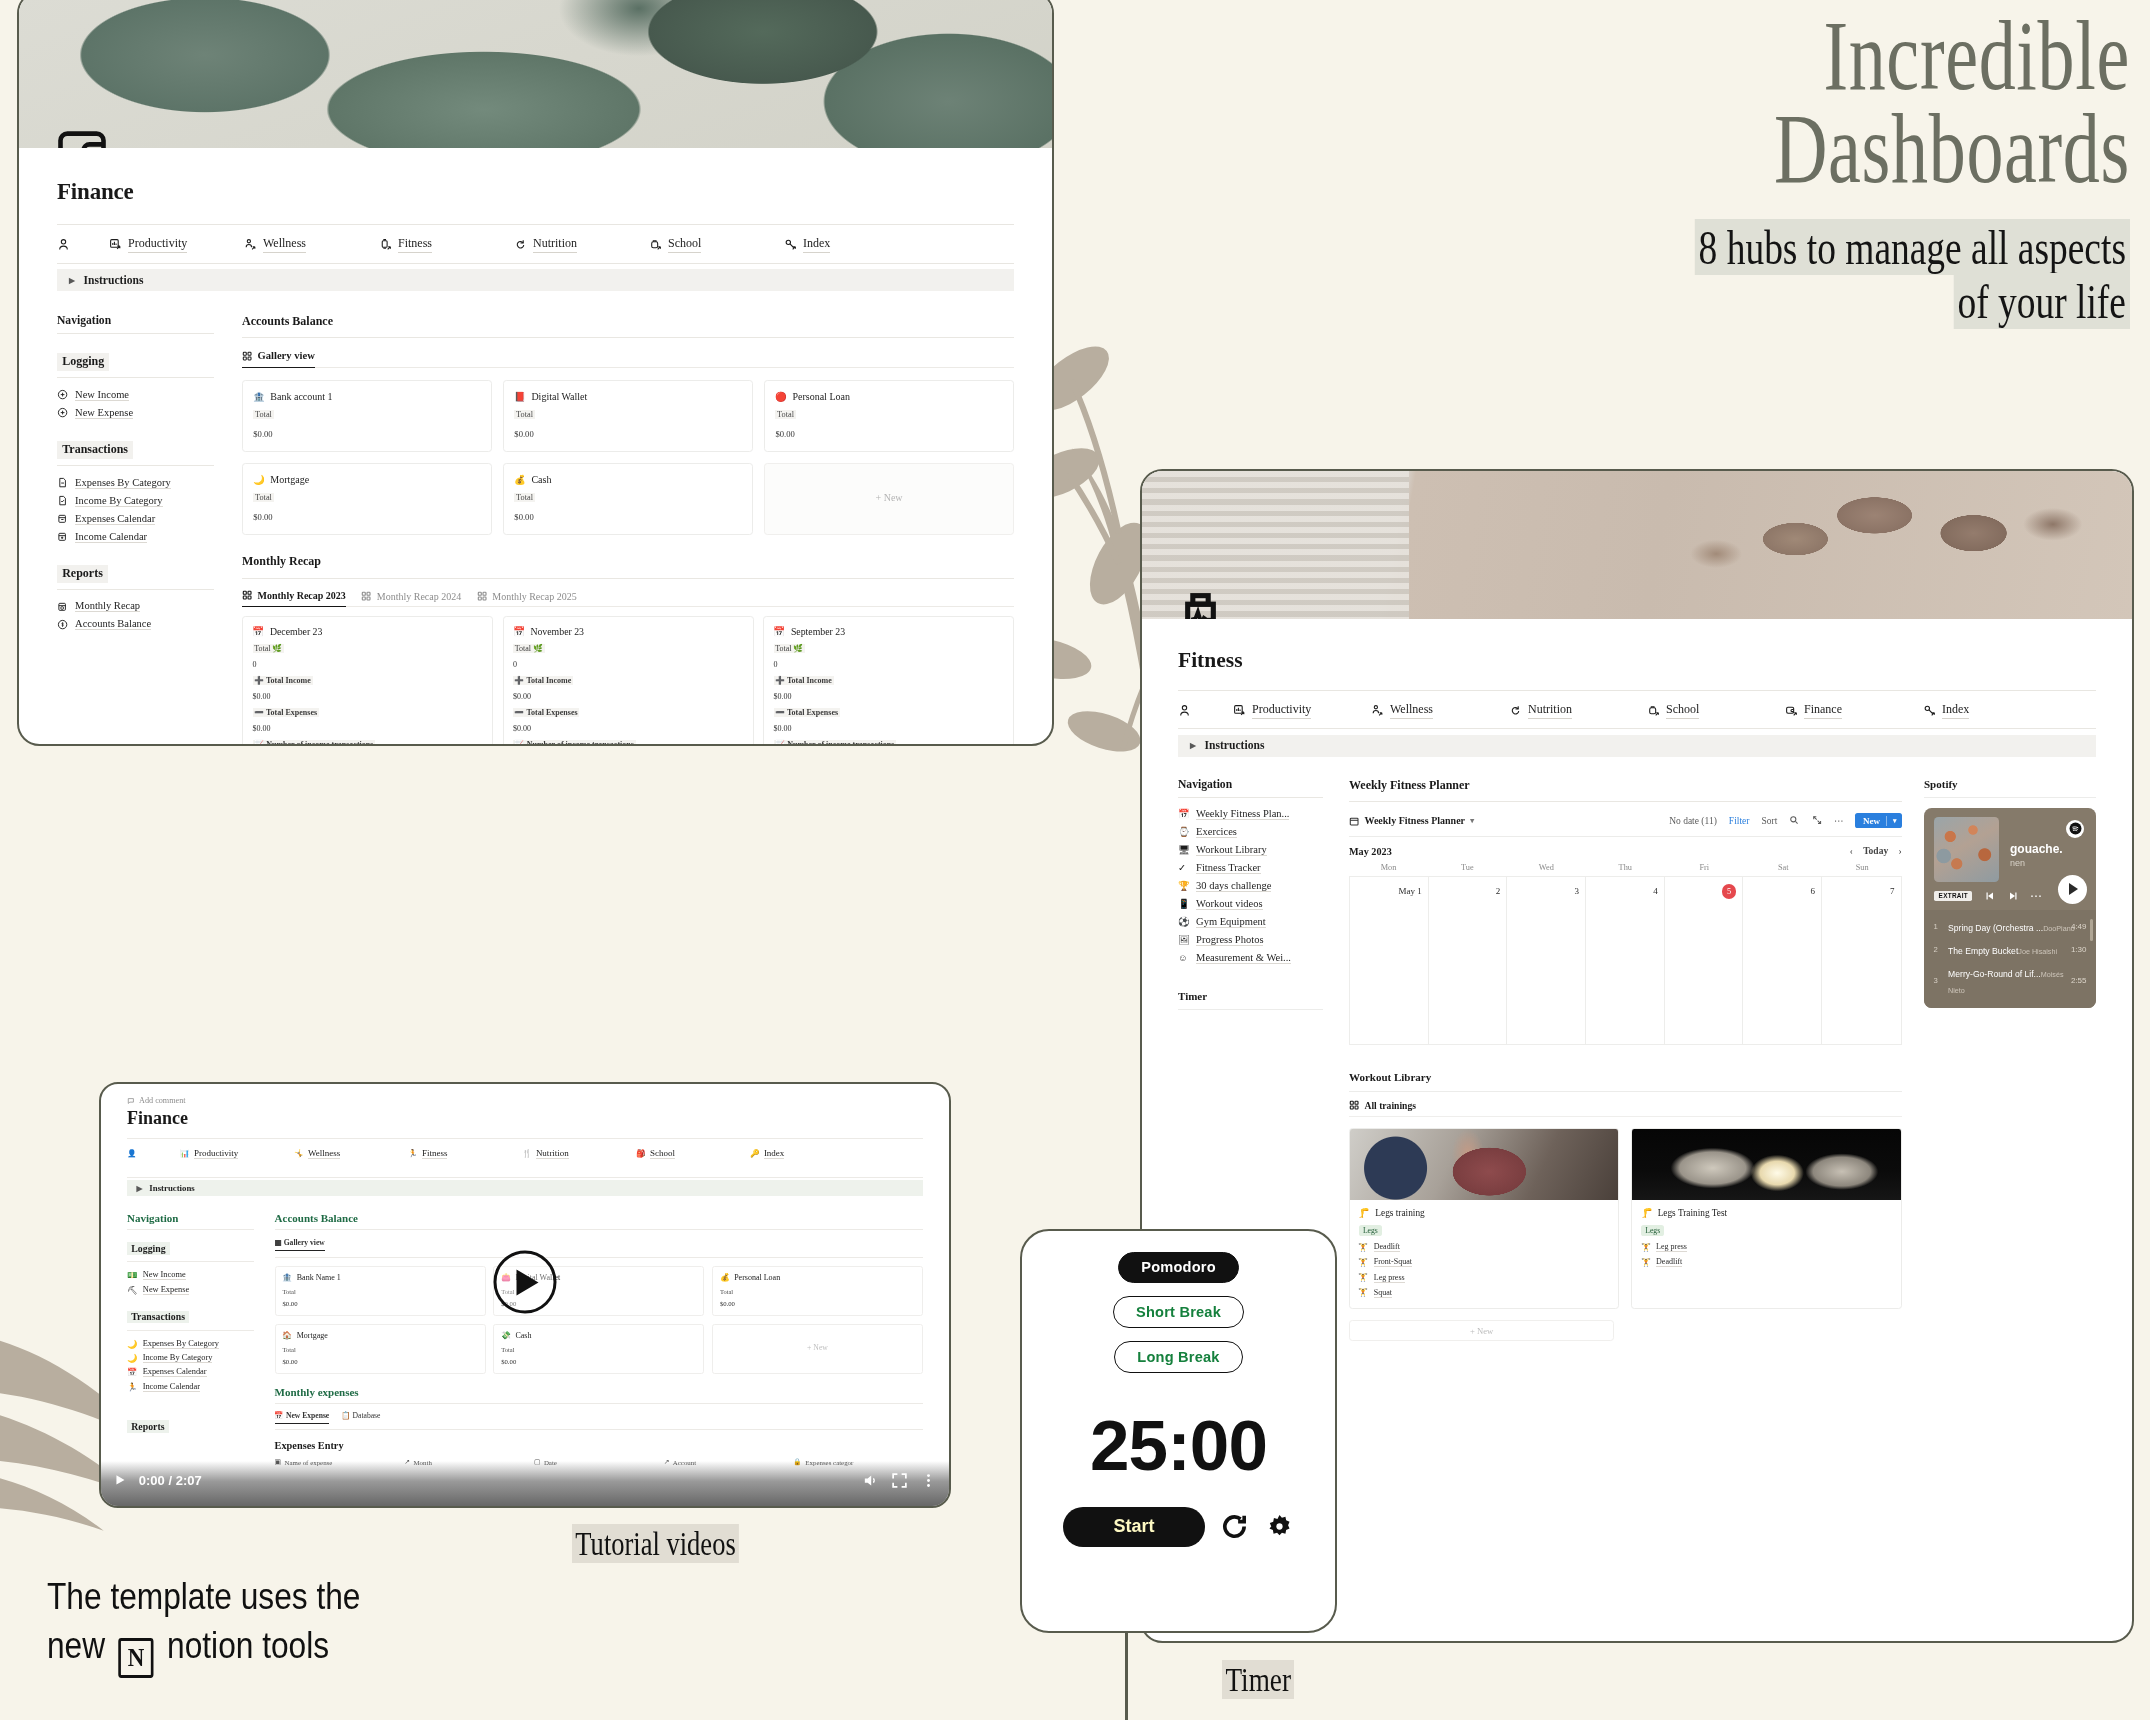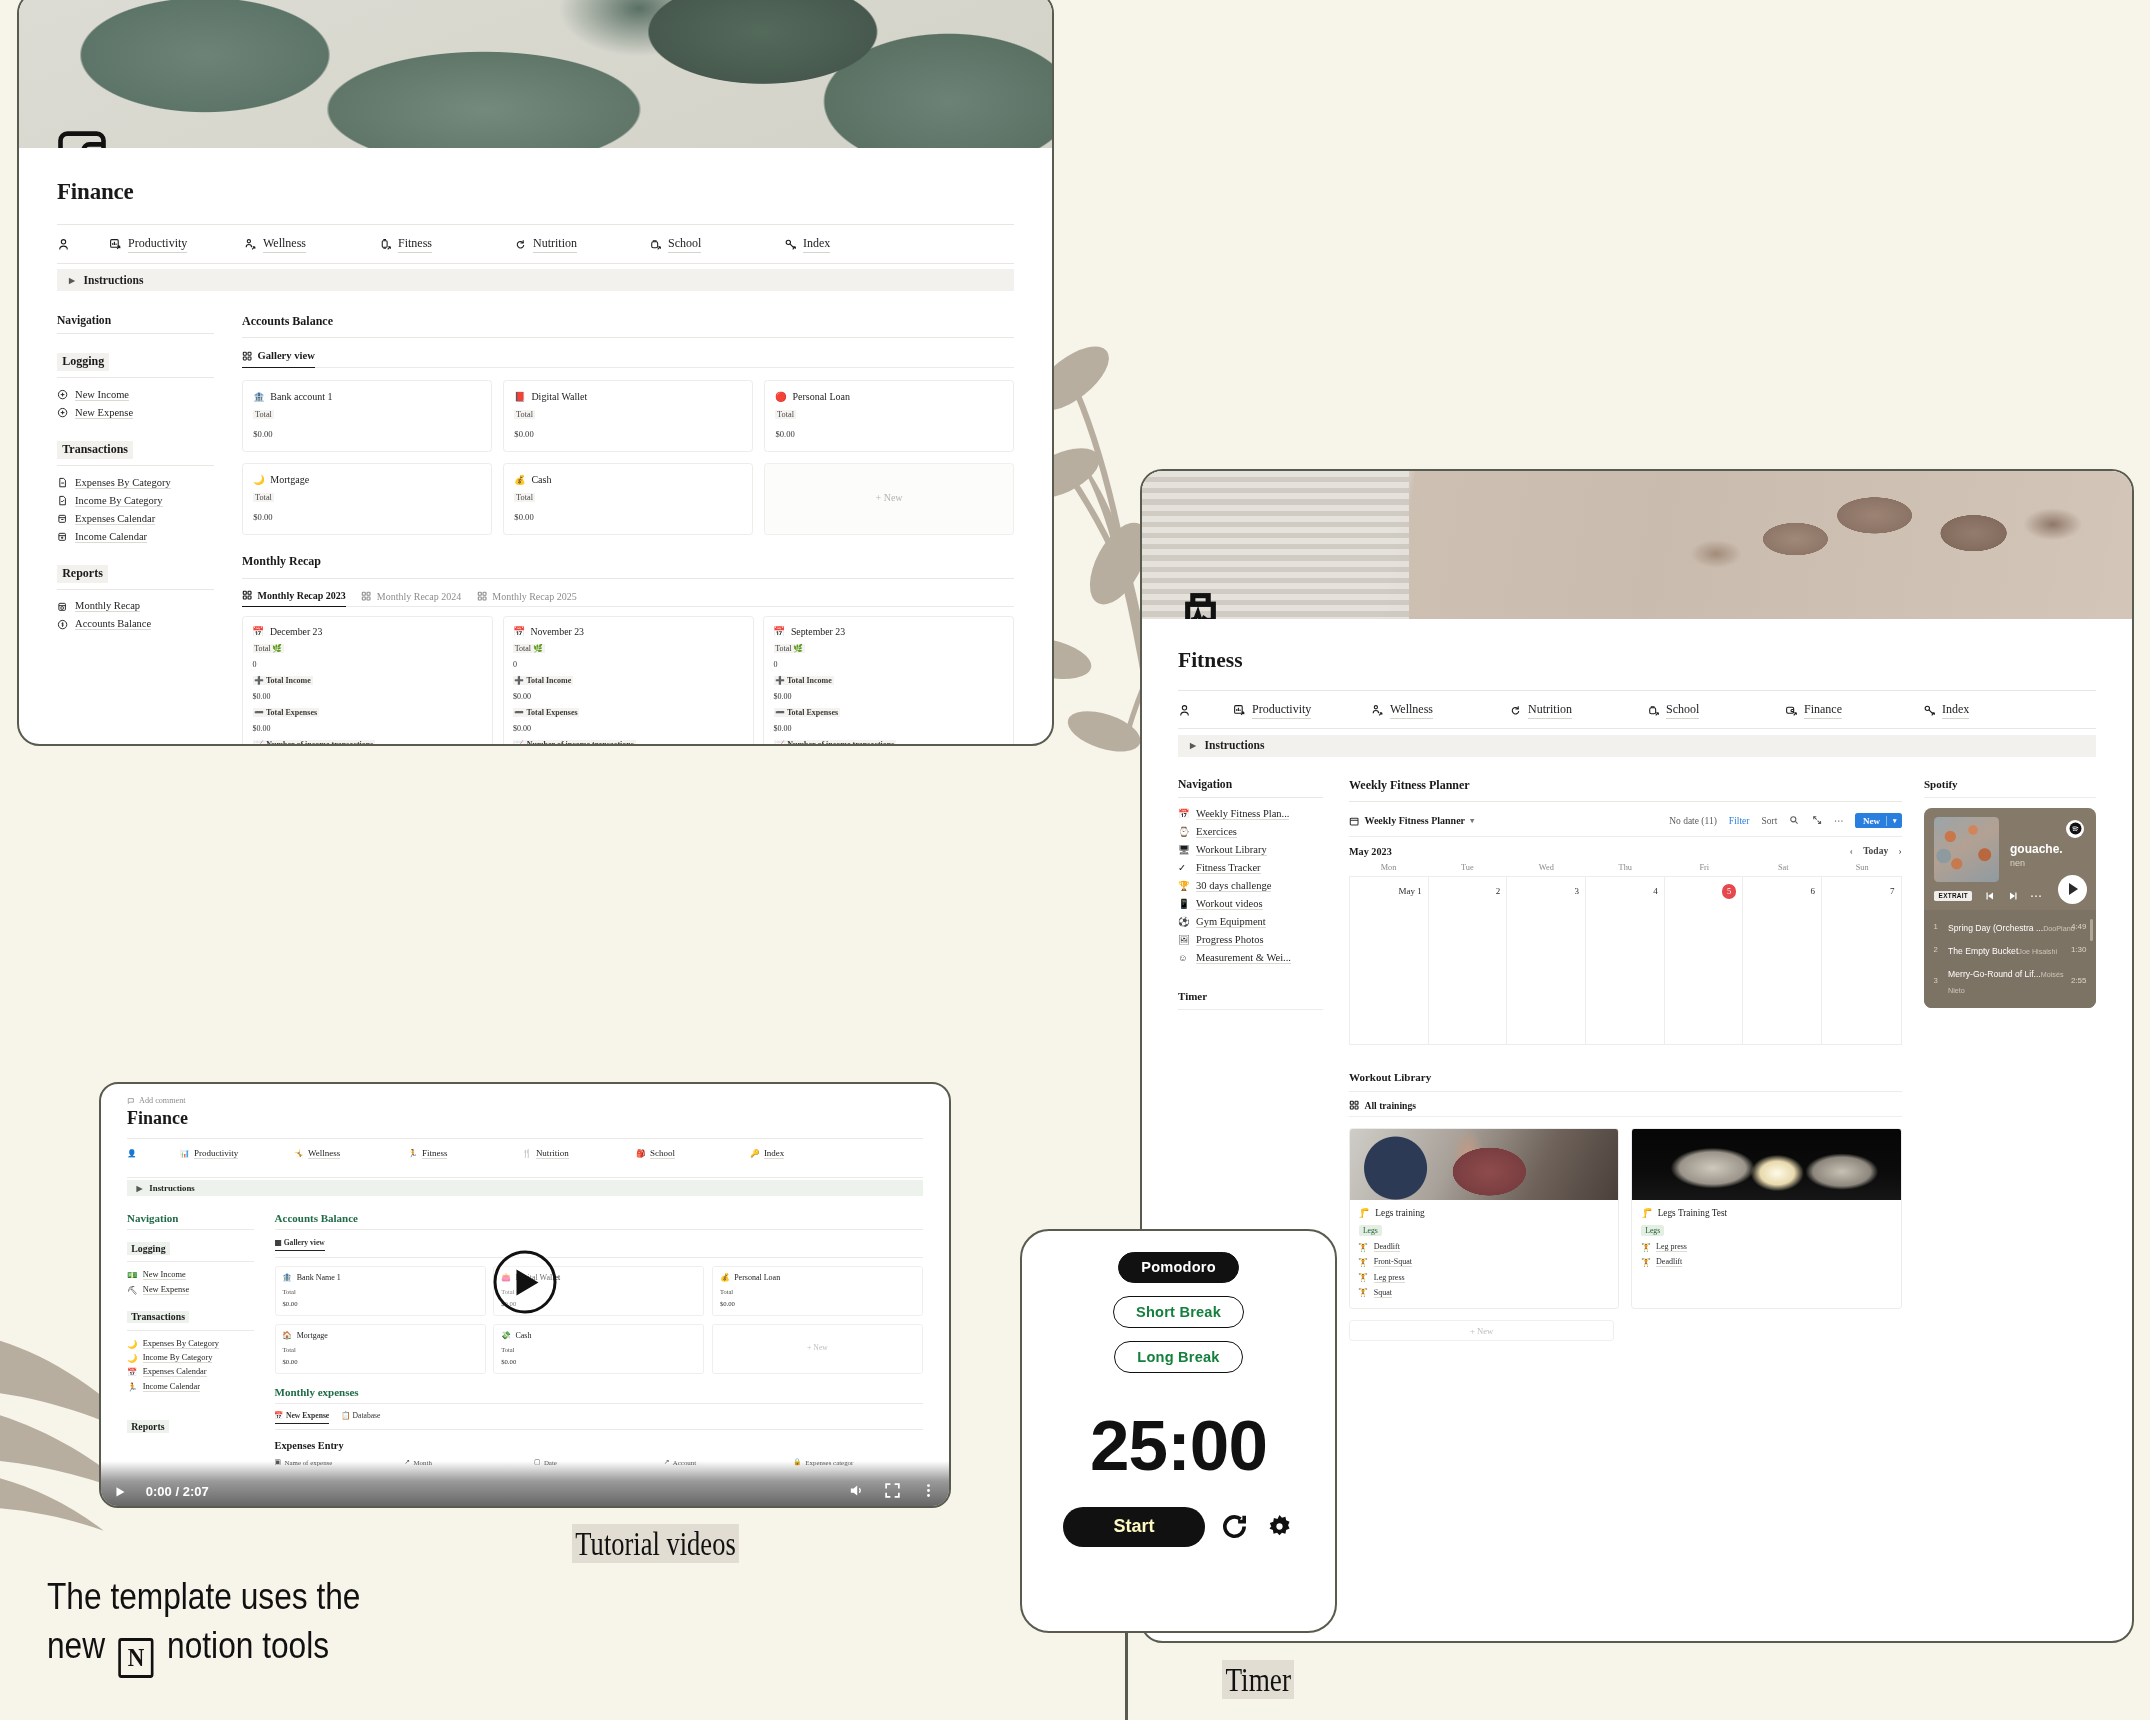--- a/index.html
+++ b/index.html
@@ -165,21 +165,21 @@
     background:rgba(255,255,255,0.35);
     display:flex; align-items:center; justify-content:center;
   }
   .playbtn .tri {
     width:0;height:0;border-left:22.4px solid #111;border-top:13.8px solid transparent;border-bottom:13.8px solid transparent;
     margin-left:5.2px;
   }
   .vidbar {
     position:absolute; left:0; right:0; bottom:0; height:45px;
     background:linear-gradient(180deg, rgba(60,60,60,0) 0%, rgba(70,70,70,0.55) 45%, rgba(60,60,60,0.78) 100%);
-    display:flex; align-items:flex-end; padding:0 12px 6.9px 12px; gap:19px;
+    display:flex; align-items:center; padding:0 12px 6.9px 12px; gap:12px;
     color:#fff;
   }
   .vidbar .time { font-size:13px; font-weight:700; font-family:"Liberation Sans",sans-serif; }
   .vidbar .spacer { flex:1; }
   .vidbar svg { fill:#fff; }
 
   
   .vtblhdr { display:flex; gap:0; margin-top:6.9px; font-size:6.9px; color:#555; }
   .vtblhdr > div { flex:1; display:flex; align-items:center; gap:3.4px; }
   .vexptitle { font-size:10.3px; font-weight:700; color:#1a1a1a; margin-top:10.3px;}
@@ -392,20 +392,28 @@
   <svg class="leaf-svg leaf-bl" viewBox="0 0 330 520">
     <g fill="#b8ae9f">
       <path d="M0 170 C70 180 150 225 220 300 C160 268 80 240 0 236 Z"></path>
       <path d="M0 255 C70 270 140 305 200 360 C140 335 70 318 0 316 Z"></path>
       <path d="M0 330 C50 338 110 360 160 400 C110 382 55 372 0 372 Z"></path>
     </g>
   </svg>
 
   <div class="v-divider"></div>
 
+  <div class="headline">
+    <div class="h1">Incredible</div>
+    <div class="h1">Dashboards</div>
+    <div class="h2wrap">
+      <div class="h2"><span class="hl">8 hubs to manage all aspects</span></div>
+      <div class="h2"><span class="hl">of your life</span></div>
+    </div>
+  </div>
 
   <div class="finance-window">
     <div class="cover cover-finance">
       <svg class="page-icon" viewBox="0 0 64 56">
         <rect x="4" y="6" width="56" height="44" rx="9" fill="none" stroke="#111" stroke-width="6"></rect>
         <path d="M62 20 H42 a8 8 0 0 0 0 16 h20" fill="none" stroke="#111" stroke-width="6"></path>
         <circle cx="45" cy="28" r="3.2" fill="#111"></circle>
       </svg>
     </div>
     <div class="page-body">

